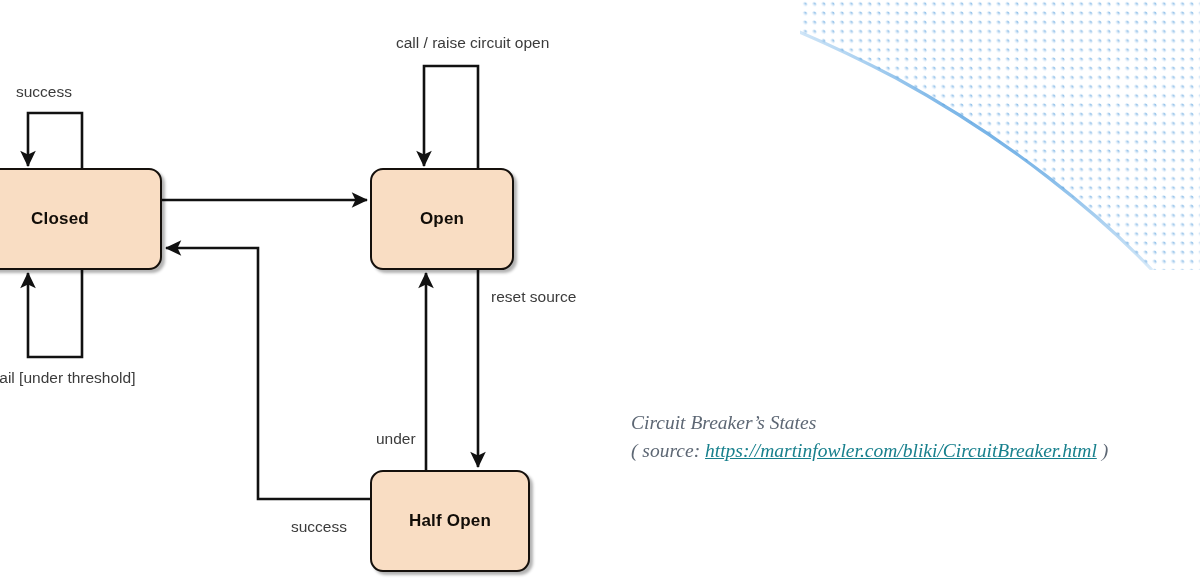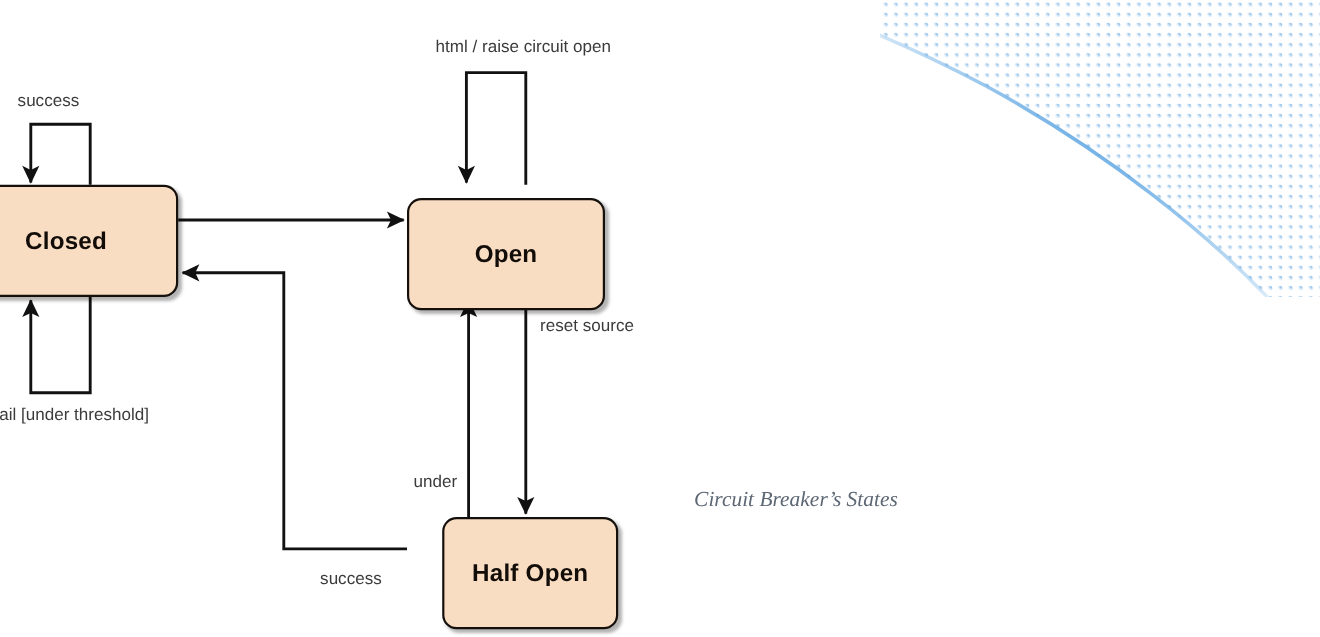--- a/index.html
+++ b/index.html
@@ -36,28 +36,28 @@
     border-radius: 13px;
     box-shadow: 3px 3px 3px rgba(0,0,0,0.30);
     display: flex;
     align-items: center;
     justify-content: center;
     z-index: 5;
   }
   .state-label {
     font-family: "Liberation Sans", sans-serif;
     font-weight: bold;
-    font-size: 22px;
+    font-size: 17px;
     color: #120d08;
     letter-spacing: 0.2px;
     white-space: nowrap;
   }
   #box-closed   { left: -42px; top: 168px; width: 204px; height: 102px; }
-  #box-open     { left: 370px; top: 180px; width: 180px; height: 102px; }
-  #box-halfopen { left: 370px; top: 470px; width: 160px; height: 102px; margin-left: 32px; }
+  #box-open     { left: 370px; top: 168px; width: 144px; height: 102px; }
+  #box-halfopen { left: 370px; top: 470px; width: 160px; height: 102px; }
 
   
   .edge-label {
     position: absolute;
     font-family: "Liberation Sans", sans-serif;
     font-size: 15.5px;
     color: #3b3b3b;
     white-space: nowrap;
     z-index: 6;
   }
@@ -84,21 +84,21 @@
     position: absolute;
     left: 631px;
     top: 409px;
     font-family: "Liberation Serif", serif;
     font-style: italic;
     font-size: 19.5px;
     color: #5d6774;
     line-height: 1.42;
     z-index: 7;
   }
-  #caption .cap-line { white-space: nowrap; margin-top: 32px; }
+  #caption .cap-line { white-space: nowrap; }
   #caption-link {
     color: #18808d;
     text-decoration: underline;
     font-style: italic;
   }
 </style>
 </head>
 <body>
 
 <div id="canvas">
@@ -163,22 +163,23 @@
   </div>
   <div class="state-box" id="box-open">
     <span class="state-label">Open</span>
   </div>
   <div class="state-box" id="box-halfopen">
     <span class="state-label">Half Open</span>
   </div>
 
   <div class="edge-label" id="lbl-success-top">success</div>
   <div class="edge-label" id="lbl-fail-under">fail [under threshold]</div>
-  <div class="edge-label" id="lbl-call-raise">html / raise circuit open</div>
+  <div class="edge-label" id="lbl-call-raise">call / raise circuit open</div>
   <div class="edge-label" id="lbl-reset-timeout">reset source</div>
   <div class="edge-label" id="lbl-fail">under</div>
   <div class="edge-label" id="lbl-success-bottom">success</div>
 
   <div id="caption">
     <div class="cap-line">Circuit Breaker’s States</div>
+    <div class="cap-line"><span>( source: </span><a id="caption-link" href="#">https://martinfowler.com/bliki/CircuitBreaker.html</a><span> )</span></div>
   </div>
 
 </div>
 
 </body></html>

